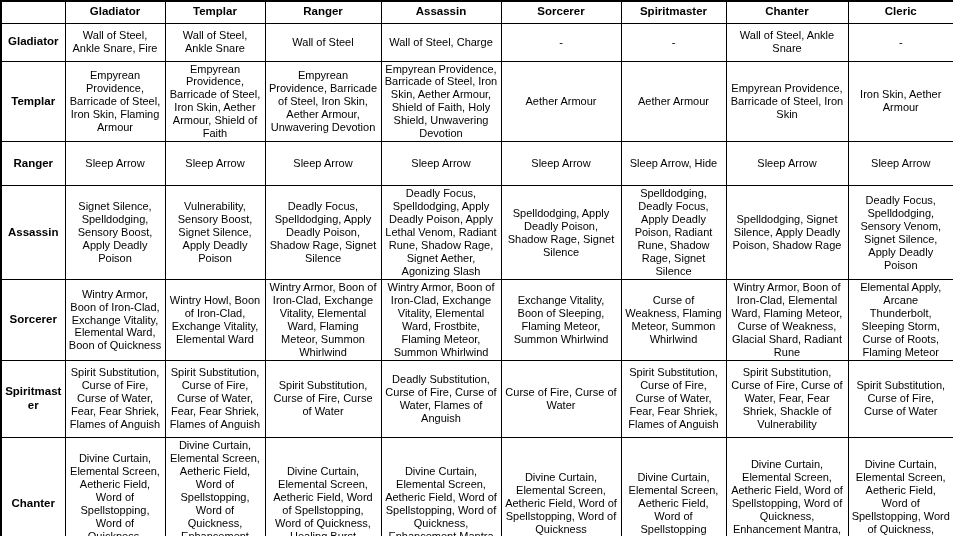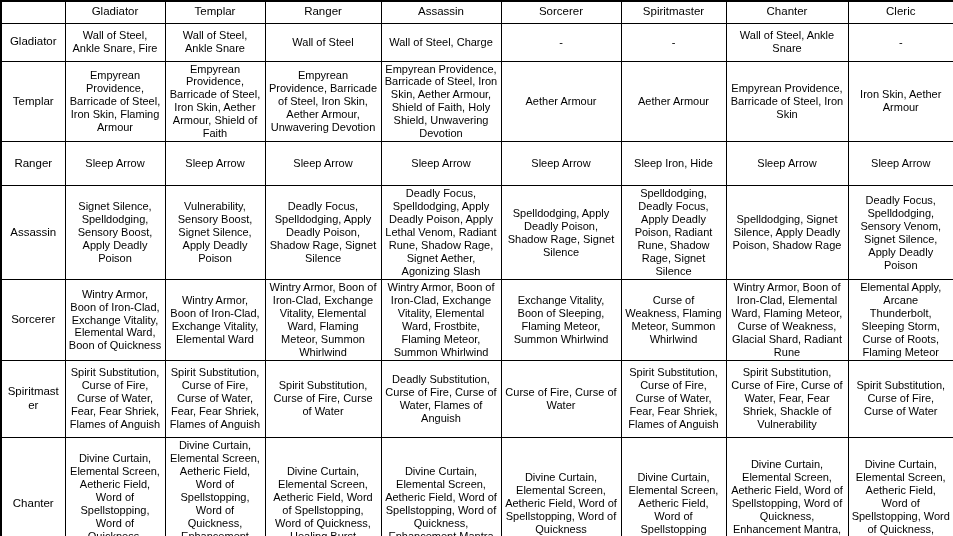--- a/index.html
+++ b/index.html
@@ -17,21 +17,21 @@
     border: 1px solid #000000;
     text-align: center;
     vertical-align: middle;
     padding: 1px 3px;
     font-size: 11px;
     line-height: 1.18;
     overflow: hidden;
     word-wrap: break-word;
   }
   table.matchup thead th, table.matchup tbody th {
-    font-weight: normal;
+    font-weight: bold;
     font-size: 11.5px;
   }
   table.matchup td { font-weight: normal; }
 </style>
 </head>
 <body>
 
 <table class="matchup">
     <colgroup>
       <col style="width: 64px;">
@@ -80,39 +80,39 @@
         <td>Empyrean Providence, Barricade of Steel, Iron Skin</td>
         <td>Iron Skin, Aether Armour</td>
       </tr>
       <tr style="height: 44px;">
         <th>Ranger</th>
         <td>Sleep Arrow</td>
         <td>Sleep Arrow</td>
         <td>Sleep Arrow</td>
         <td>Sleep Arrow</td>
         <td>Sleep Arrow</td>
-        <td>Sleep Iron, Hide</td>
+        <td>Sleep Arrow, Hide</td>
         <td>Sleep Arrow</td>
         <td>Sleep Arrow</td>
       </tr>
       <tr style="height: 76px;">
         <th>Assassin</th>
         <td>Signet Silence, Spelldodging, Sensory Boost, Apply Deadly Poison</td>
         <td>Vulnerability, Sensory Boost, Signet Silence, Apply Deadly Poison</td>
         <td>Deadly Focus, Spelldodging, Apply Deadly Poison, Shadow Rage, Signet Silence</td>
         <td>Deadly Focus, Spelldodging, Apply Deadly Poison, Apply Lethal Venom, Radiant Rune, Shadow Rage, Signet Aether, Agonizing Slash</td>
         <td>Spelldodging, Apply Deadly Poison, Shadow Rage, Signet Silence</td>
         <td>Spelldodging, Deadly Focus, Apply Deadly Poison, Radiant Rune, Shadow Rage, Signet Silence</td>
         <td>Spelldodging, Signet Silence, Apply Deadly Poison, Shadow Rage</td>
         <td>Deadly Focus, Spelldodging, Sensory Venom, Signet Silence, Apply Deadly Poison</td>
       </tr>
       <tr style="height: 74px;">
         <th>Sorcerer</th>
         <td>Wintry Armor, Boon of Iron-Clad, Exchange Vitality, Elemental Ward, Boon of Quickness</td>
-        <td>Wintry Armor, Boon of Iron-Clad, Exchange Vitality, Elemental Ward</td>
+        <td>Wintry Howl, Boon of Iron-Clad, Exchange Vitality, Elemental Ward</td>
         <td>Wintry Armor, Boon of Iron-Clad, Exchange Vitality, Elemental Ward, Flaming Meteor, Summon Whirlwind</td>
         <td>Wintry Armor, Boon of Iron-Clad, Exchange Vitality, Elemental Ward, Frostbite, Flaming Meteor, Summon Whirlwind</td>
         <td>Exchange Vitality, Boon of Sleeping, Flaming Meteor, Summon Whirlwind</td>
         <td>Curse of Weakness, Flaming Meteor, Summon Whirlwind</td>
         <td>Wintry Armor, Boon of Iron-Clad, Elemental Ward, Flaming Meteor, Curse of Weakness, Glacial Shard, Radiant Rune</td>
         <td>Elemental Apply, Arcane Thunderbolt, Sleeping Storm, Curse of Roots, Flaming Meteor</td>
       </tr>
       <tr style="height: 77px;">
         <th>Spiritmaster</th>
         <td>Spirit Substitution, Curse of Fire, Curse of Water, Fear, Fear Shriek, Flames of Anguish</td>

